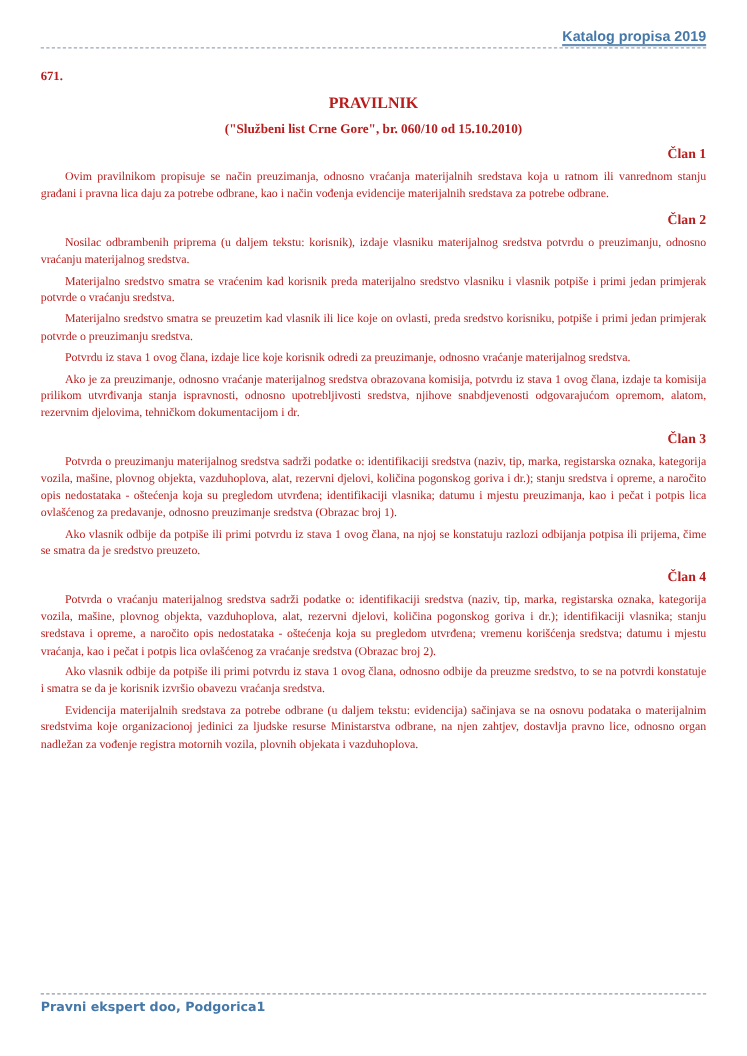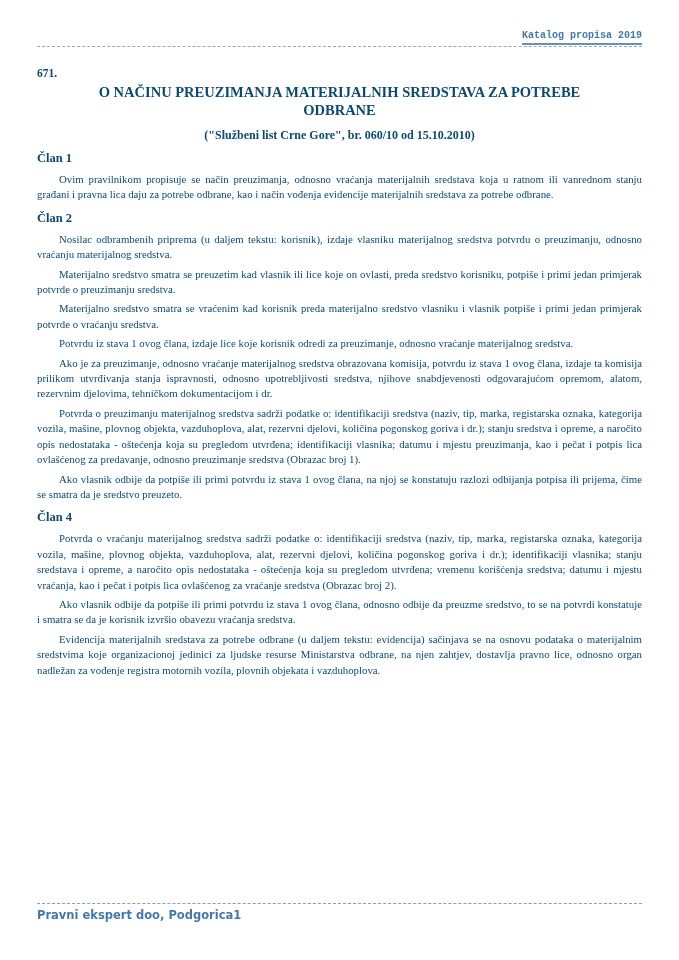--- a/index.html
+++ b/index.html
@@ -19,33 +19,33 @@
     padding: 24px 37px 0 37px;
   }
   
   .header-bar {
     border-bottom: 1px dashed #9aa8b6;
     text-align: right;
     padding-bottom: 1px;
   }
   .header-link {
     display: inline-block;
-    font-family: Liberation Mono, monospace;
-    font-size: 10px;
+    font-family: Liberation Sans, sans-serif;
+    font-size: 13px;
     font-weight: bold;
     color: #4578a8;
     border-bottom: 2px solid #6b8fb2;
     padding-bottom: 0px;
     line-height: 14px;
     margin-left: 17px;
   }
   
   .doc {
     font-family: "Liberation Serif", "DejaVu Serif", serif;
-    color: #0c4a6e;
+    color: #b91c1c;
     margin-top: 20px;
   }
   .doc-num {
     font-size: 11.5px;
     font-weight: bold;
     margin: 10px 0 5px 0;
   }
   .doc p.body-p {
     font-size: 10.8px;
     line-height: 15.4px;
@@ -69,21 +69,21 @@
   }
   .doc-gazette {
     font-size: 12px;
     font-weight: bold;
     text-align: center;
     margin: 0 0 6px 0;
   }
   .clan-heading {
     font-size: 12.5px;
     font-weight: bold;
-    text-align: left;
+    text-align: right;
     margin: 8px 0 6px 0;
   }
   
   .footer-bar {
     position: absolute;
     left: 37px;
     right: 37px;
     top: 903px;
     border-top: 1px dashed #949ba3;
     padding-top: 4px;
@@ -103,40 +103,41 @@
 
     <div class="header-bar">
       <span class="header-link">Katalog propisa 2019</span>
     </div>
 
     <div class="doc">
 
       <div class="doc-num">671.</div>
 
 
+      <div class="doc-title">PRAVILNIK</div>
 
-      <div class="doc-subtitle">O NAČINU PREUZIMANJA MATERIJALNIH SREDSTAVA ZA POTREBE ODBRANE</div>
 
       <div class="doc-gazette">("Službeni list Crne Gore", br. 060/10 od 15.10.2010)</div>
 
       <section>
         <div class="clan-heading">Član 1</div>
         <p class="body-p">Ovim pravilnikom propisuje se način preuzimanja, odnosno vraćanja materijalnih sredstava koja u ratnom ili vanrednom stanju građani i pravna lica daju za potrebe odbrane, kao i način vođenja evidencije materijalnih sredstava za potrebe odbrane.</p>
       </section>
 
       <section>
         <div class="clan-heading">Član 2</div>
         <p class="body-p">Nosilac odbrambenih priprema (u daljem tekstu: korisnik), izdaje vlasniku materijalnog sredstva potvrdu o preuzimanju, odnosno vraćanju materijalnog sredstva.</p>
+        <p class="body-p">Materijalno sredstvo smatra se vraćenim kad korisnik preda materijalno sredstvo vlasniku i vlasnik potpiše i primi jedan primjerak potvrde o vraćanju sredstva.</p>
         <p class="body-p">Materijalno sredstvo smatra se preuzetim kad vlasnik ili lice koje on ovlasti, preda sredstvo korisniku, potpiše i primi jedan primjerak potvrde o preuzimanju sredstva.</p>
-        <p class="body-p">Materijalno sredstvo smatra se vraćenim kad korisnik preda materijalno sredstvo vlasniku i vlasnik potpiše i primi jedan primjerak potvrde o vraćanju sredstva.</p>
         <p class="body-p">Potvrdu iz stava 1 ovog člana, izdaje lice koje korisnik odredi za preuzimanje, odnosno vraćanje materijalnog sredstva.</p>
         <p class="body-p">Ako je za preuzimanje, odnosno vraćanje materijalnog sredstva obrazovana komisija, potvrdu iz stava 1 ovog člana, izdaje ta komisija prilikom utvrđivanja stanja ispravnosti, odnosno upotrebljivosti sredstva, njihove snabdjevenosti odgovarajućom opremom, alatom, rezervnim djelovima, tehničkom dokumentacijom i dr.</p>
       </section>
 
       <section>
+        <div class="clan-heading">Član 3</div>
         <p class="body-p">Potvrda o preuzimanju materijalnog sredstva sadrži podatke o: identifikaciji sredstva (naziv, tip, marka, registarska oznaka, kategorija vozila, mašine, plovnog objekta, vazduhoplova, alat, rezervni djelovi, količina pogonskog goriva i dr.); stanju sredstva i opreme, a naročito opis nedostataka - oštećenja koja su pregledom utvrđena; identifikaciji vlasnika; datumu i mjestu preuzimanja, kao i pečat i potpis lica ovlašćenog za predavanje, odnosno preuzimanje sredstva (Obrazac broj 1).</p>
         <p class="body-p">Ako vlasnik odbije da potpiše ili primi potvrdu iz stava 1 ovog člana, na njoj se konstatuju razlozi odbijanja potpisa ili prijema, čime se smatra da je sredstvo preuzeto.</p>
       </section>
 
       <section>
         <div class="clan-heading">Član 4</div>
         <p class="body-p">Potvrda o vraćanju materijalnog sredstva sadrži podatke o: identifikaciji sredstva (naziv, tip, marka, registarska oznaka, kategorija vozila, mašine, plovnog objekta, vazduhoplova, alat, rezervni djelovi, količina pogonskog goriva i dr.); identifikaciji vlasnika; stanju sredstava i opreme, a naročito opis nedostataka - oštećenja koja su pregledom utvrđena; vremenu korišćenja sredstva; datumu i mjestu vraćanja, kao i pečat i potpis lica ovlašćenog za vraćanje sredstva (Obrazac broj 2).</p>
         <p class="body-p">Ako vlasnik odbije da potpiše ili primi potvrdu iz stava 1 ovog člana, odnosno odbije da preuzme sredstvo, to se na potvrdi konstatuje i smatra se da je korisnik izvršio obavezu vraćanja sredstva.</p>
       </section>
 

